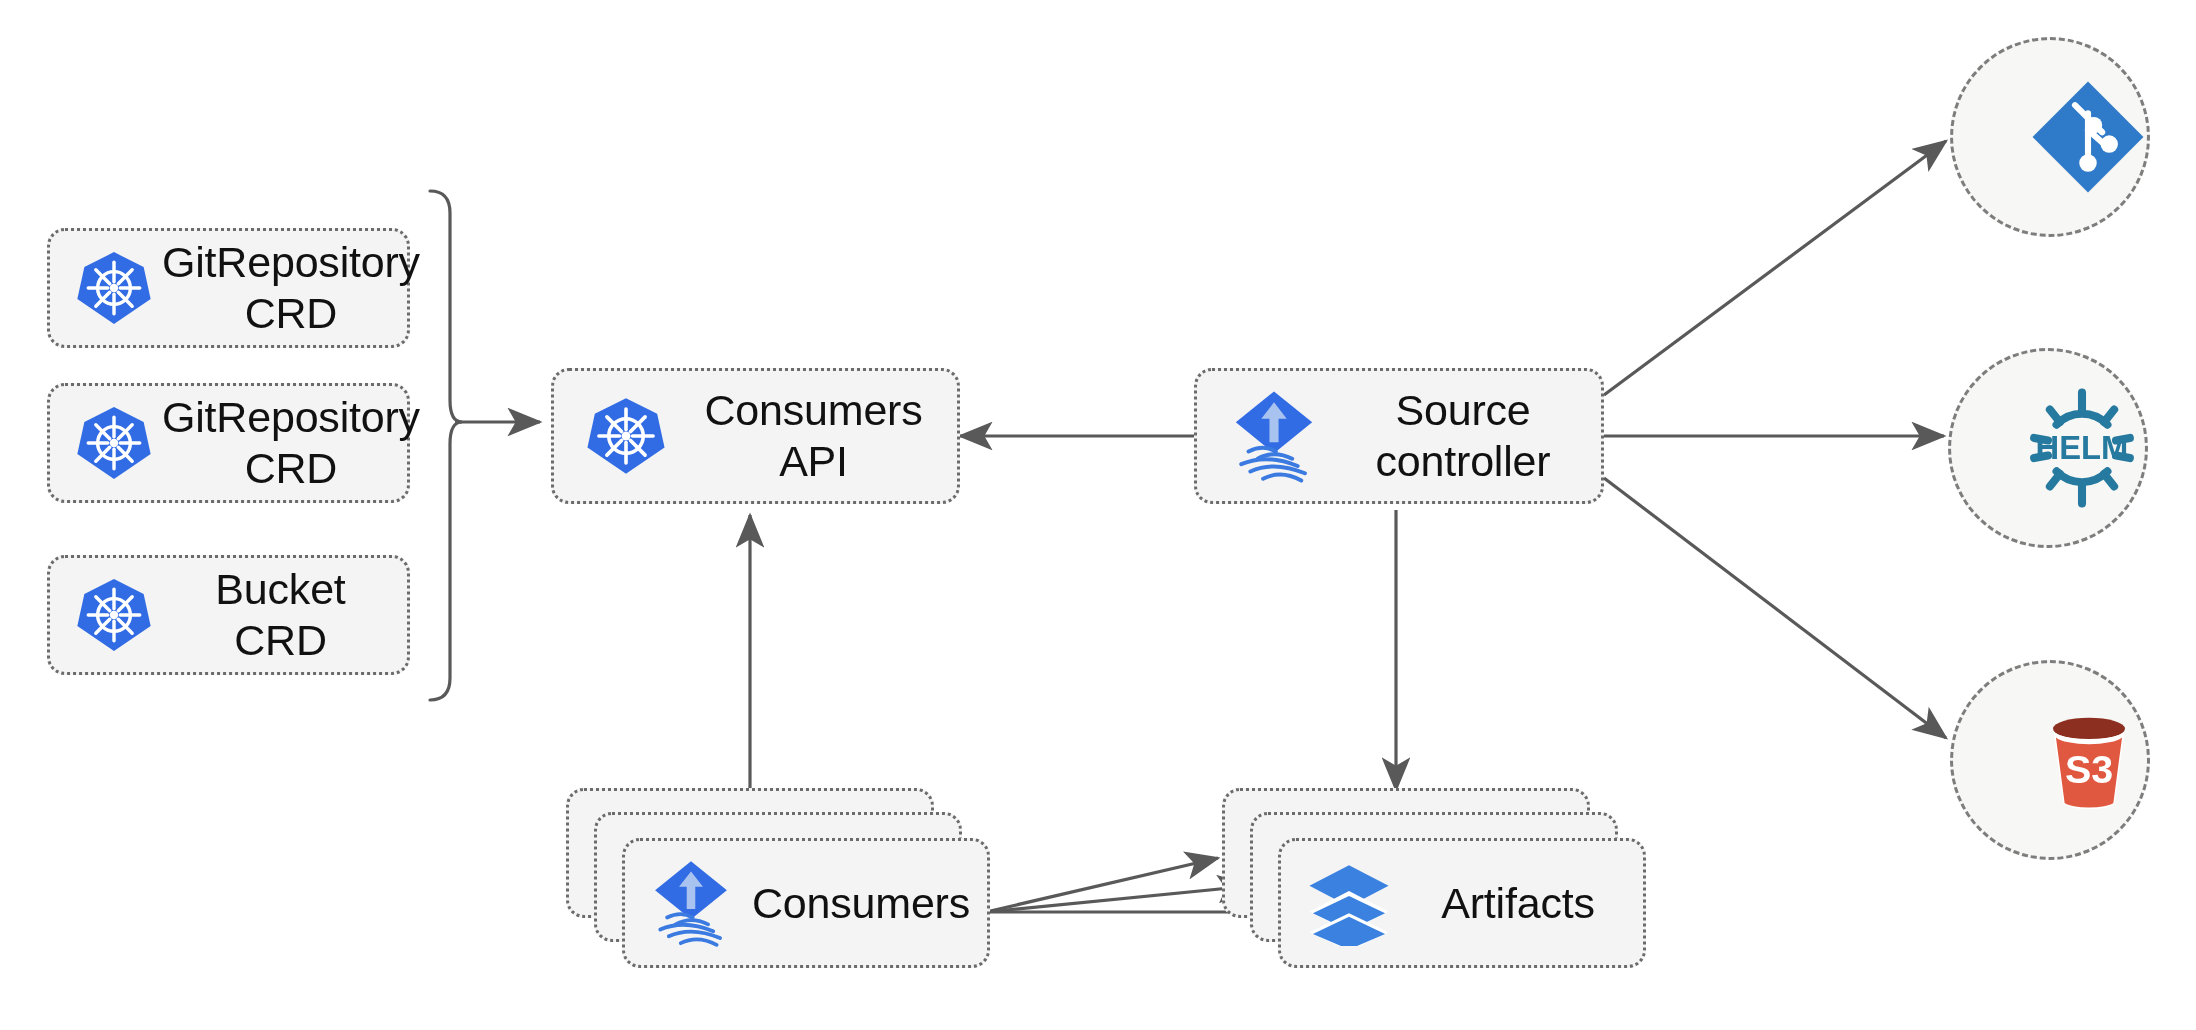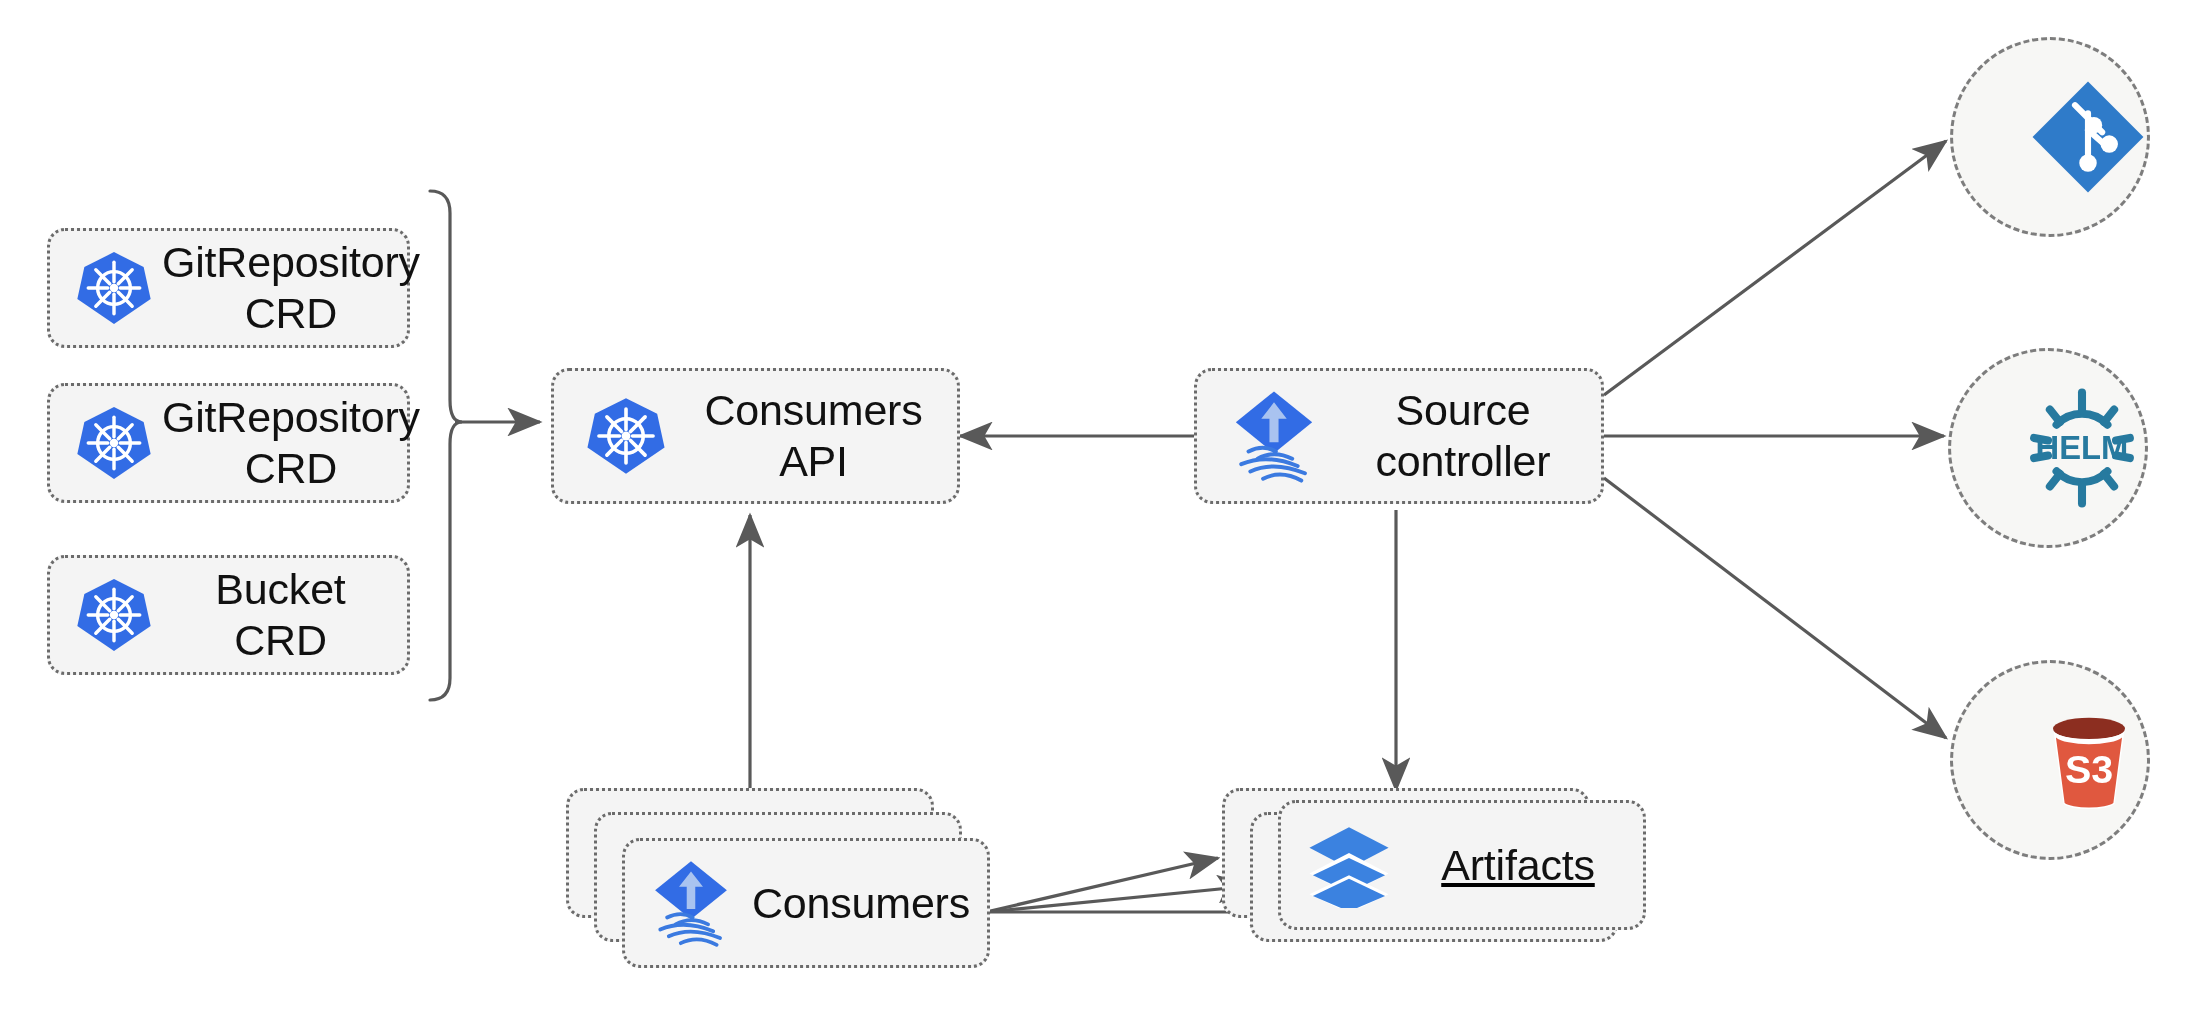--- a/index.html
+++ b/index.html
@@ -260,21 +260,21 @@
           <path d="M24,94 Q50,82 84,96"></path>
           <path d="M38,102 Q58,92 80,104"></path>
         </g>
       </svg>
     </span>
     <span class="node-label">Consumers</span>
   </div>
 
   <div class="node ghost" style="left:1222px; top:788px; width:368px; height:130px;"></div>
   <div class="node ghost" style="left:1250px; top:812px; width:368px; height:130px; z-index:2;"></div>
-  <div class="node" style="left:1278px; top:800px; width:368px; height:130px;text-decoration:underline;">
+  <div class="node" style="left:1278px; top:838px; width:368px; height:130px;">
     <span class="node-icon" style="width:104px;margin-left:16px;">
       <svg width="86" height="86" viewBox="0 0 100 100">
         <polygon points="50,6 96,30 50,54 4,30" fill="#3b82e0"></polygon>
         <polygon points="50,36 96,60 50,84 4,60" fill="#ffffff"></polygon>
         <polygon points="50,42 92,62 50,82 8,62" fill="#3b82e0"></polygon>
         <polygon points="50,62 96,84 50,106 4,84" fill="#ffffff"></polygon>
         <polygon points="50,66 92,86 50,104 8,86" fill="#3b82e0"></polygon>
       </svg>
     </span>
     <span class="node-label">Artifacts</span>

